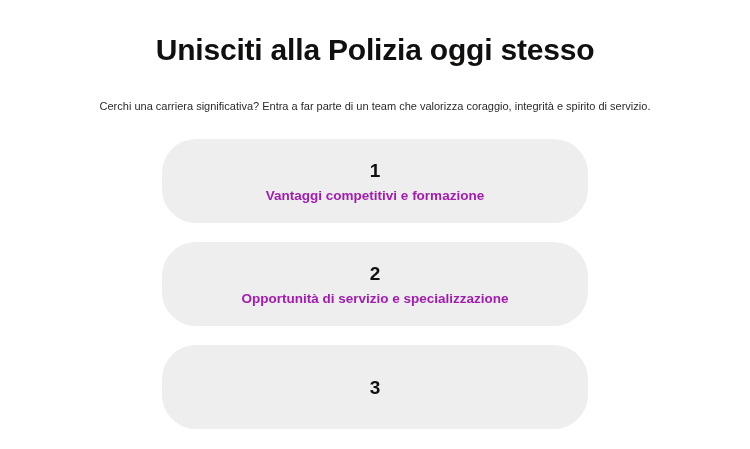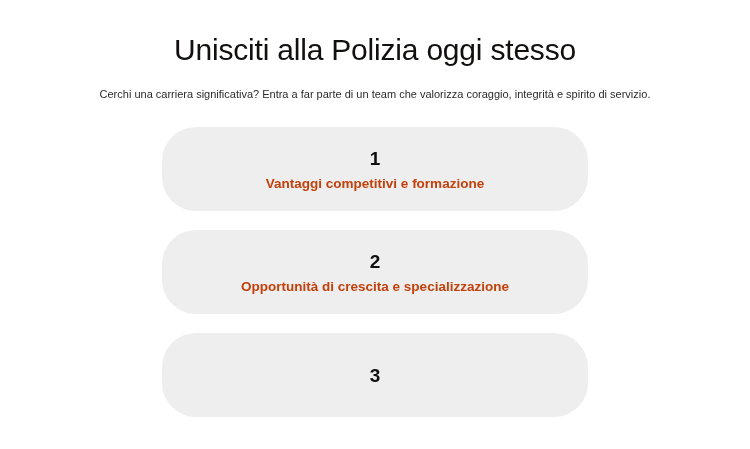--- a/index.html
+++ b/index.html
@@ -17,32 +17,32 @@
     width: 750px;
     height: 449px;
     box-sizing: border-box;
     padding: 26px 40px 0 40px;
     display: flex;
     flex-direction: column;
     align-items: center;
   }
   .headline {
     font-size: 30px;
-    font-weight: normal;
+    font-weight: bold;
     color: #12100f;
     letter-spacing: -0.2px;
     text-align: center;
     margin: 6px 0 0 0;
     line-height: 1.2;
   }
   .subhead {
     font-size: 11px;
     color: #2b2b2b;
     text-align: center;
-    margin: 19px 0 0 0;
+    margin: 31px 0 0 0;
     line-height: 1.4;
     max-width: 640px;
   }
   .cards {
     margin-top: 25px;
     width: 426px;
     display: flex;
     flex-direction: column;
     gap: 19px;
   }
@@ -59,21 +59,21 @@
   }
   .card-number {
     font-size: 19px;
     font-weight: bold;
     color: #12100f;
     line-height: 1;
   }
   .card-title {
     font-size: 13.5px;
     font-weight: bold;
-    color: #c2410c;
+    color: #a21caf;
     line-height: 1;
     text-align: center;
   }
 </style>
 </head>
 <body>
 
 <div class="page">
 
   <h1 class="headline">Unisciti alla Polizia oggi stesso</h1>
@@ -82,21 +82,21 @@
 
   <div class="cards">
 
     <div class="card">
       <div class="card-number">1</div>
       <div class="card-title">Vantaggi competitivi e formazione</div>
     </div>
 
     <div class="card">
       <div class="card-number">2</div>
-      <div class="card-title">Opportunità di crescita e specializzazione</div>
+      <div class="card-title">Opportunità di servizio e specializzazione</div>
     </div>
 
     <div class="card">
       <div class="card-number">3</div>
     </div>
 
   </div>
 </div>
 
 </body></html>

